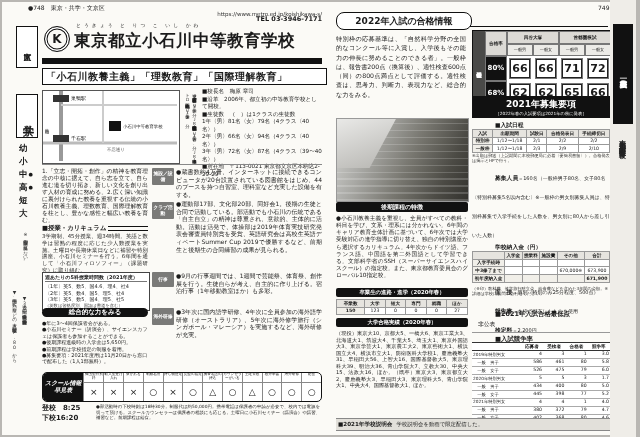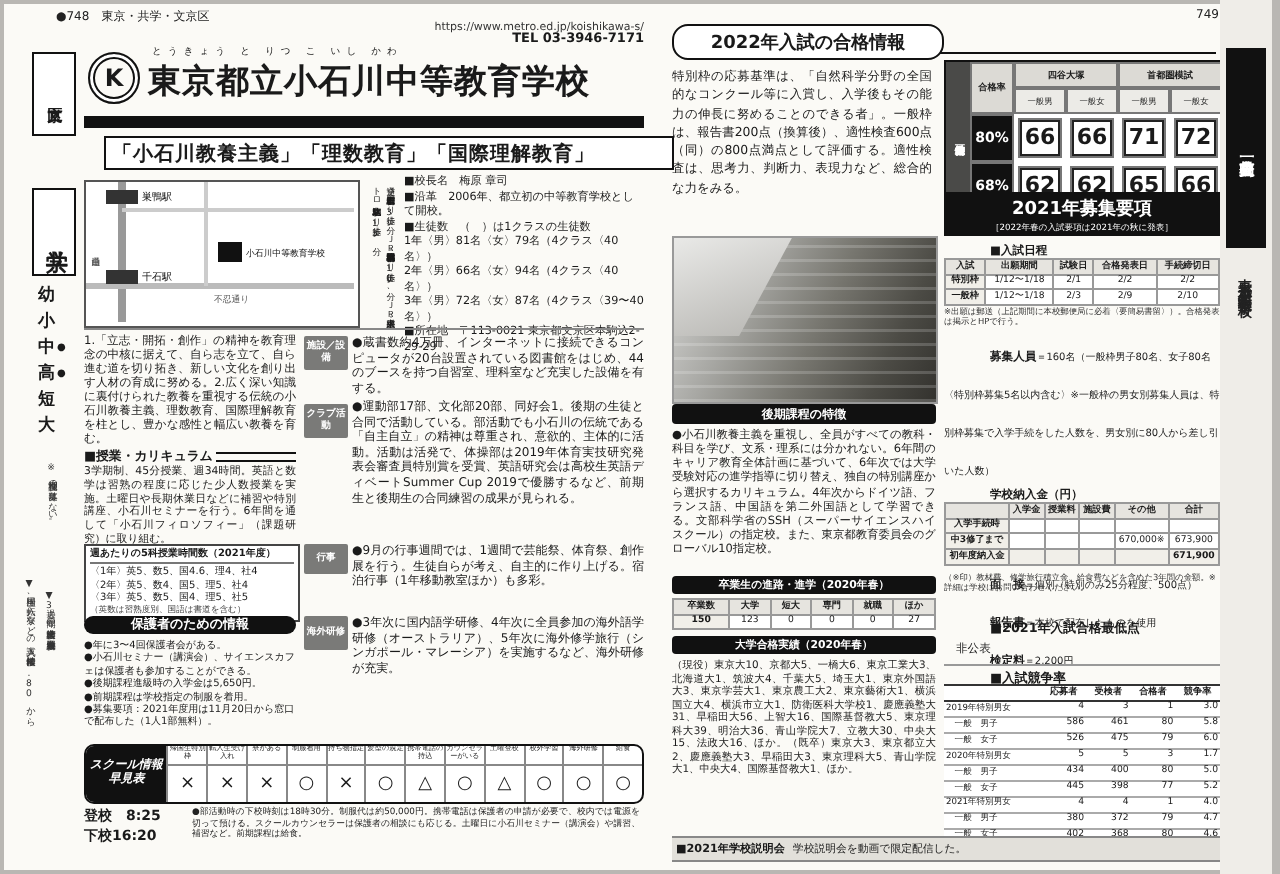--- a/index.html
+++ b/index.html
@@ -14,21 +14,21 @@
   .pgmeta{font-size:6px;color:#222;}
   .url{font-size:5.5px;color:#333;}
   .crest{width:24px;height:24px;border:1.6px solid #111;border-radius:50%;
          display:flex;align-items:center;justify-content:center;font-weight:bold;font-size:12px;
          box-shadow:inset 0 0 0 1.5px #fff, inset 0 0 0 2.5px #111;}
   .schoolname{font-size:16.5px;font-weight:bold;letter-spacing:.5px;white-space:nowrap;}
   .furigana{font-size:4.8px;letter-spacing:3px;}
   .tel{font-size:6.5px;font-weight:bold;}
   .blackbar{background:#111;}
   .catch{border:1.2px solid #111;font-weight:bold;font-size:10px;letter-spacing:.5px;
-         display:flex;align-items:center;padding-left:3px;background:#fff;margin-left:10px;}
+         display:flex;align-items:center;padding-left:3px;background:#fff;}
   
   .sidebox{border:1.2px solid #111;display:flex;align-items:center;justify-content:center;
            font-weight:bold;background:#fff;}
   .lvl{font-size:8.5px;font-weight:bold;line-height:13px;display:flex;align-items:center;}
   .lvl .dot{font-size:5px;margin-left:1px;}
   .vnote{font-size:4.6px;color:#333;}
   
   .profline{font-size:5.6px;line-height:1.35;}
   .bodytext{font-size:5.8px;line-height:1.22;}
   .colhead{display:flex;align-items:center;font-weight:bold;font-size:6.4px;}
@@ -173,21 +173,21 @@
 <div class="abs just" style="left:42px;top:233px;width:106px;font-size:5.4px;line-height:1.25;">3学期制、45分授業、週34時間。英語と数学は習熟の程度に応じた少人数授業を実施。土曜日や長期休業日などに補習や特別講座、小石川セミナーを行う。6年間を通して「小石川フィロソフィー」（課題研究）に取り組む。</div>
 <div class="abs hoursbox" style="left:42px;top:272px;width:102px;">
   <div class="hourstitle">週あたりの5科授業時間数（2021年度）</div>
   <div>
       <div>〈1年〉英5、数5、国4.6、理4、社4</div>
       <div>〈2年〉英5、数4、国5、理5、社4</div>
       <div>〈3年〉英5、数5、国4、理5、社5</div>
     </div>
   <div class="hoursnote">（英数は習熟度別、国語は書道を含む）</div>
 </div>
-<div class="abs pill" style="left:42px;top:308px;width:106px;height:9px;">保護者のための情報</div>
+<div class="abs pill" style="left:42px;top:308px;width:106px;height:9px;">総合的な力をみる</div>
 <div class="abs bullets" style="left:42px;top:320px;width:106px;">
     <div>●年に3〜4回保護者会がある。</div>
     <div>●小石川セミナー（講演会）、サイエンスカフェは保護者も参加することができる。</div>
     <div>●後期課程進級時の入学金は5,650円。</div>
     <div>●前期課程は学校指定の制服を着用。</div>
     <div>●募集要項：2021年度用は11月20日から窓口で配布した（1人1部無料）。</div>
   </div>
 
 <div class="abs graylabel" style="left:152px;top:168px;width:20px;height:15px;">施設／設備</div>
 <div class="abs just" style="left:176px;top:168px;width:146px;font-size:6px;line-height:1.27;">●蔵書数約4万冊、インターネットに接続できるコンピュータが20台設置されている図書館をはじめ、44のブースを持つ自習室、理科室など充実した設備を有する。</div>

